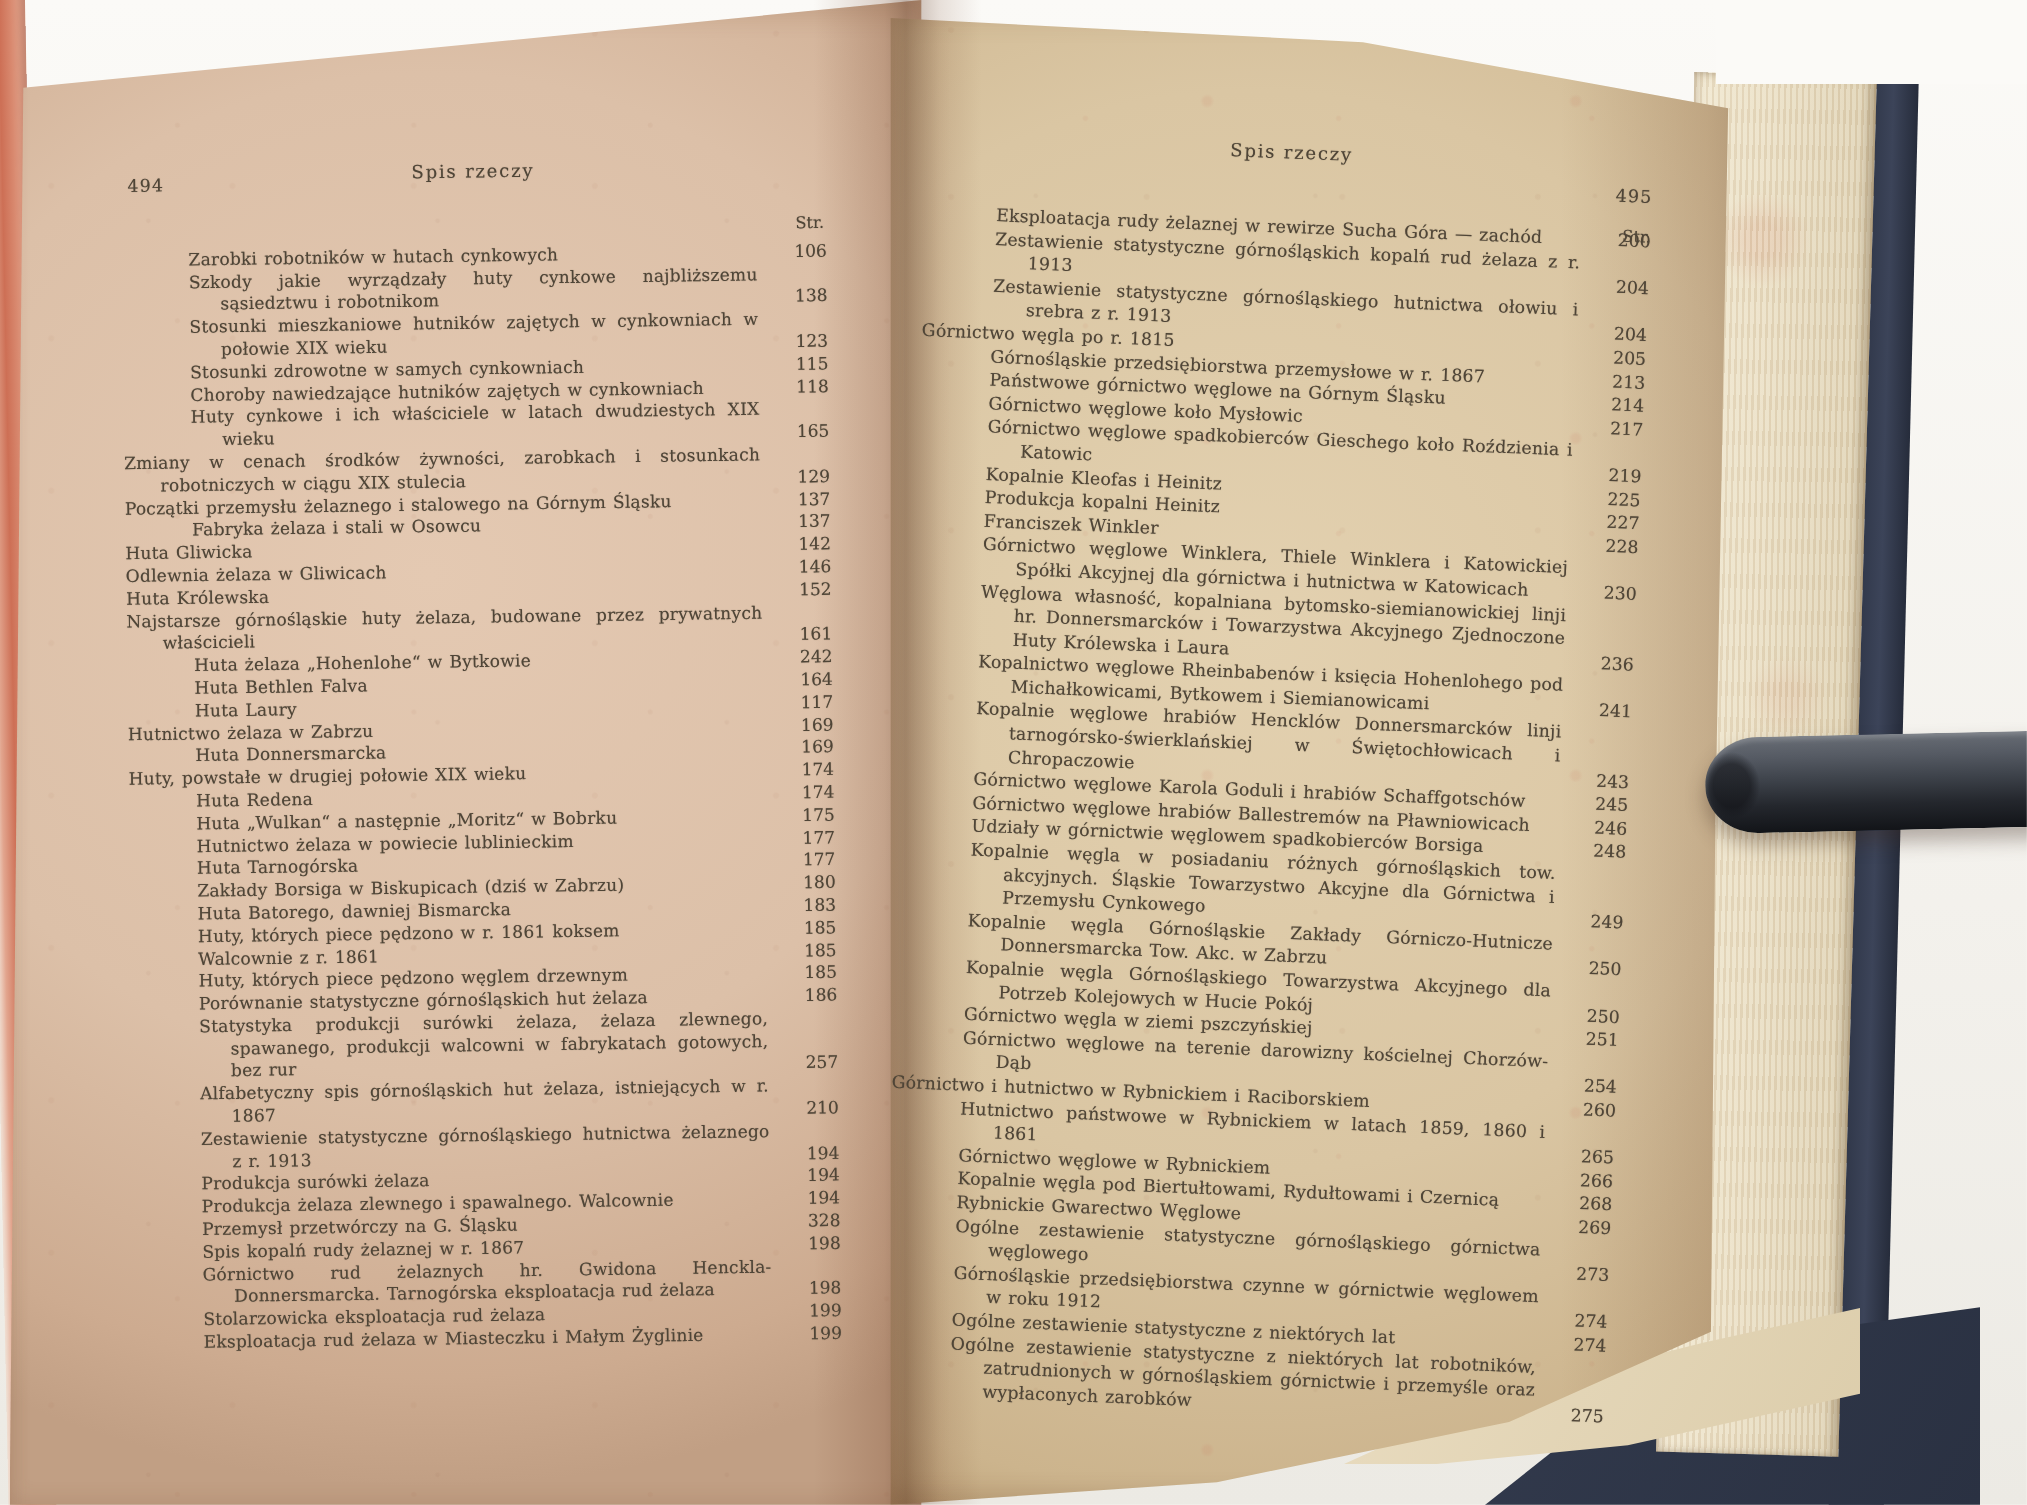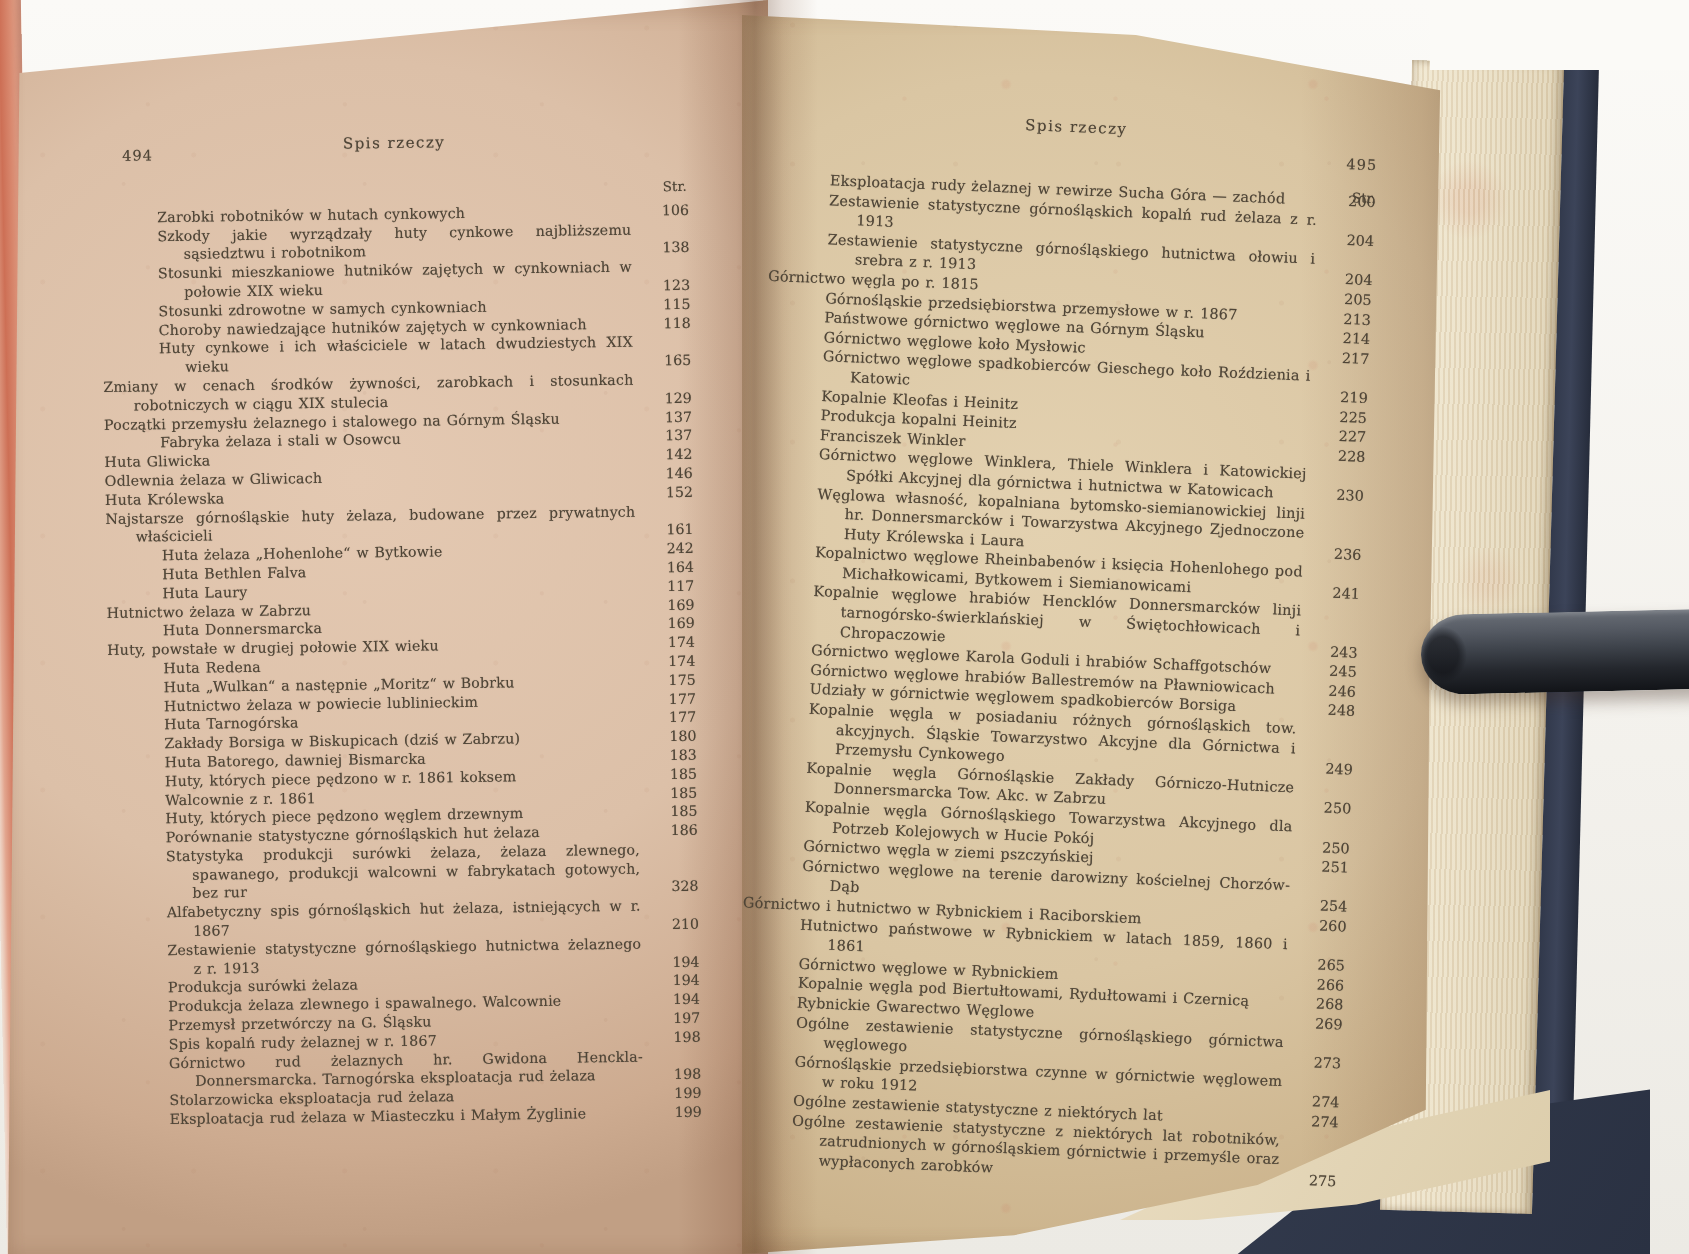--- a/index.html
+++ b/index.html
@@ -63,21 +63,21 @@
   .ink{color:#4f4537;}
   .content{position:absolute;z-index:15;}
   .content-left{left:100px;top:138px;width:588px;transform:rotate(-0.8deg);transform-origin:top left;
      font-size:14.2px;line-height:18.8px;}
   .content-right{left:775px;top:106px;width:604px;transform:rotate(2.3deg);transform-origin:top left;
      font-size:14.4px;line-height:19.6px;}
   .content, .content span, .content div{text-shadow:0 0 0.8px rgba(79,69,55,.55);}
 
   .phead{position:relative;height:22px;}
   .ptitle{display:block;text-align:center;font-size:15px;letter-spacing:1.5px;}
-  .pageno-left{position:absolute;left:22px;top:9px;font-size:14.5px;letter-spacing:1px;}
+  .pageno-left{position:absolute;left:6px;top:9px;font-size:14.5px;letter-spacing:1px;}
   .numhead-right{position:absolute;right:0;top:26px;text-align:right;}
   .pageno-right{display:block;font-size:14.5px;letter-spacing:1px;}
   .strhead-right{display:block;margin-top:13px;font-size:13.5px;}
   .strhead-left{text-align:right;margin-top:25px;font-size:13.5px;padding-right:2px;}
 
   .toc{display:block;}
   .toc-left{margin-top:5px;}
   .toc-right{margin-top:41px;}
   .row{display:flex;align-items:flex-end;}
   .row .t{flex:1;text-align:justify;word-spacing:1px;letter-spacing:.2px;}
@@ -260,21 +260,21 @@
     <span class="n">185</span>
   </div>
 
   <div class="row lvl1">
     <span class="t">Porównanie statystyczne górnośląskich hut żelaza</span>
     <span class="n">186</span>
   </div>
 
   <div class="row lvl1">
     <span class="t">Statystyka produkcji surówki żelaza, żelaza zlewnego, spawanego, produkcji walcowni w fabrykatach gotowych, bez rur</span>
-    <span class="n">328</span>
+    <span class="n">257</span>
   </div>
 
   <div class="row lvl1">
     <span class="t">Alfabetyczny spis górnośląskich hut żelaza, istniejących w r. 1867</span>
     <span class="n">210</span>
   </div>
 
   <div class="row lvl1">
     <span class="t">Zestawienie statystyczne górnośląskiego hutnictwa żelaznego z r. 1913</span>
     <span class="n">194</span>
@@ -285,21 +285,21 @@
     <span class="n">194</span>
   </div>
 
   <div class="row lvl1">
     <span class="t">Produkcja żelaza zlewnego i spawalnego.  Walcownie</span>
     <span class="n">194</span>
   </div>
 
   <div class="row lvl1">
     <span class="t">Przemysł przetwórczy na G. Śląsku</span>
-    <span class="n">197</span>
+    <span class="n">328</span>
   </div>
 
   <div class="row lvl1">
     <span class="t">Spis kopalń rudy żelaznej w r. 1867</span>
     <span class="n">198</span>
   </div>
 
   <div class="row lvl1">
     <span class="t">Górnictwo rud żelaznych hr. Gwidona Henckla-Donnersmarcka. Tarnogórska eksploatacja rud żelaza</span>
     <span class="n">198</span>

